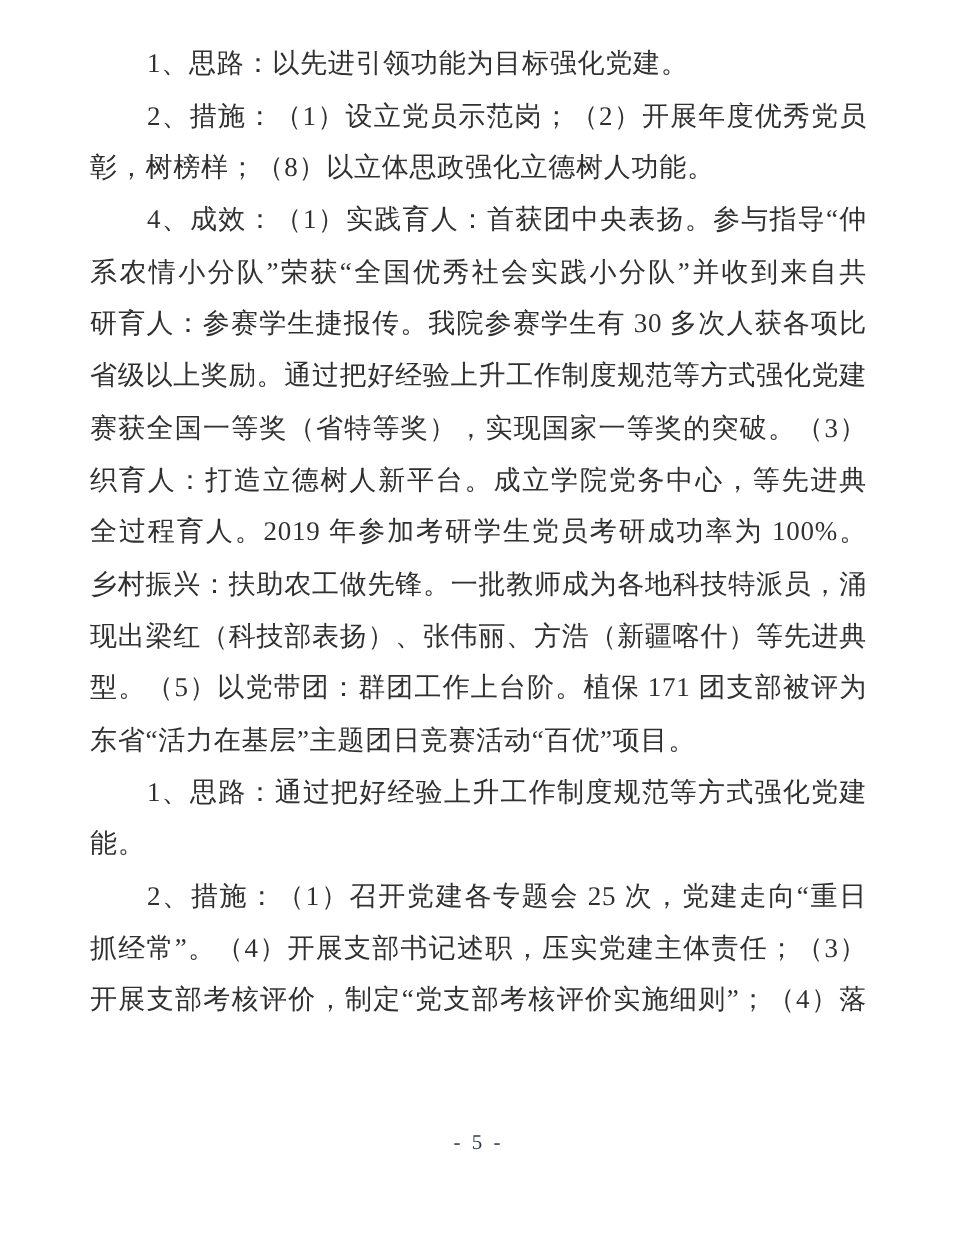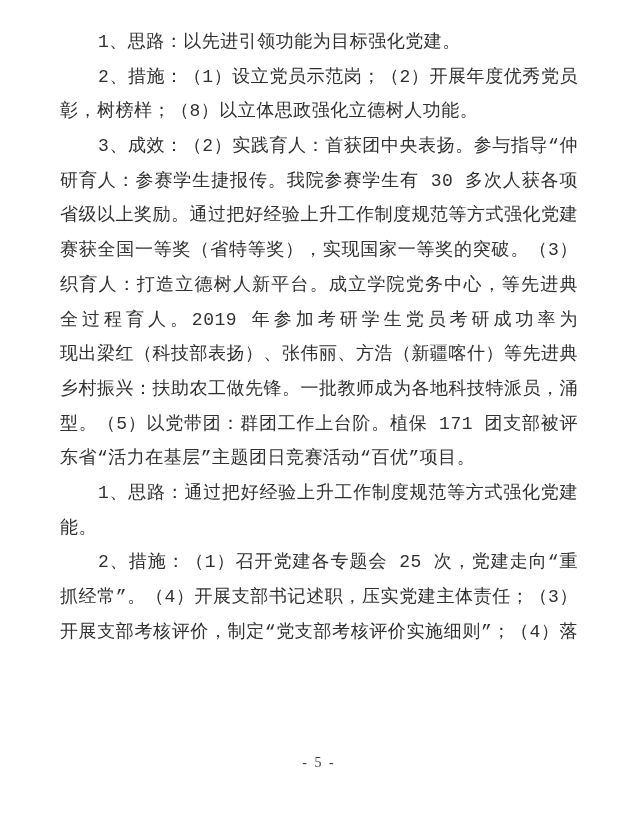--- a/index.html
+++ b/index.html
@@ -24,21 +24,20 @@
     font-size: 18px;
     line-height: 34.7px;
   }
   .line {
     height: 34.7px;
     overflow: hidden;
     text-align: justify;
     text-align-last: left;
     letter-spacing: 0.5px;
     white-space: normal;
-    font-family: Liberation Mono, monospace;
   }
   .line.justify {
     text-align-last: justify;
   }
   .line.indent {
     text-indent: 38px;
   }
   .line.bold {
     font-weight: bold;
   }
@@ -54,28 +53,29 @@
   }
 </style>
 </head>
 <body>
 
 <div class="page">
   <div class="text-block" id="text-lines">
       <div class="line indent">1、思路：以先进引领功能为目标强化党建。</div>
       <div class="line indent justify">2、措施：（1）设立党员示范岗；（2）开展年度优秀党员表</div>
       <div class="line">彰，树榜样；（8）以立体思政强化立德树人功能。</div>
-      <div class="line indent justify">3、成效：（2）实践育人：首获团中央表扬。参与指导“仲</div>
+      <div class="line indent justify">4、成效：（1）实践育人：首获团中央表扬。参与指导“仲</div>
+      <div class="line justify">系农情小分队”荣获“全国优秀社会实践小分队”并收到来自共</div>
       <div class="line justify">研育人：参赛学生捷报传。我院参赛学生有 30 多次人获各项比赛</div>
       <div class="line justify">省级以上奖励。通过把好经验上升工作制度规范等方式强化党建效</div>
       <div class="line justify">赛获全国一等奖（省特等奖），实现国家一等奖的突破。（3）组</div>
       <div class="line justify">织育人：打造立德树人新平台。成立学院党务中心，等先进典</div>
       <div class="line justify">全过程育人。2019 年参加考研学生党员考研成功率为 100%。（4）</div>
+      <div class="line justify">乡村振兴：扶助农工做先锋。一批教师成为各地科技特派员，涌</div>
       <div class="line justify">现出梁红（科技部表扬）、张伟丽、方浩（新疆喀什）等先进典</div>
-      <div class="line justify">乡村振兴：扶助农工做先锋。一批教师成为各地科技特派员，涌</div>
       <div class="line justify">型。（5）以党带团：群团工作上台阶。植保 171 团支部被评为广</div>
       <div class="line">东省“活力在基层”主题团日竞赛活动“百优”项目。</div>
       <div class="line indent justify">1、思路：通过把好经验上升工作制度规范等方式强化党建效</div>
       <div class="line">能。</div>
       <div class="line indent justify">2、措施：（1）召开党建各专题会 25 次，党建走向“重日常、</div>
       <div class="line justify">抓经常”。（4）开展支部书记述职，压实党建主体责任；（3）</div>
       <div class="line justify">开展支部考核评价，制定“党支部考核评价实施细则”；（4）落</div>
     </div>
   <div class="footer">- 5 -</div>
 </div>

